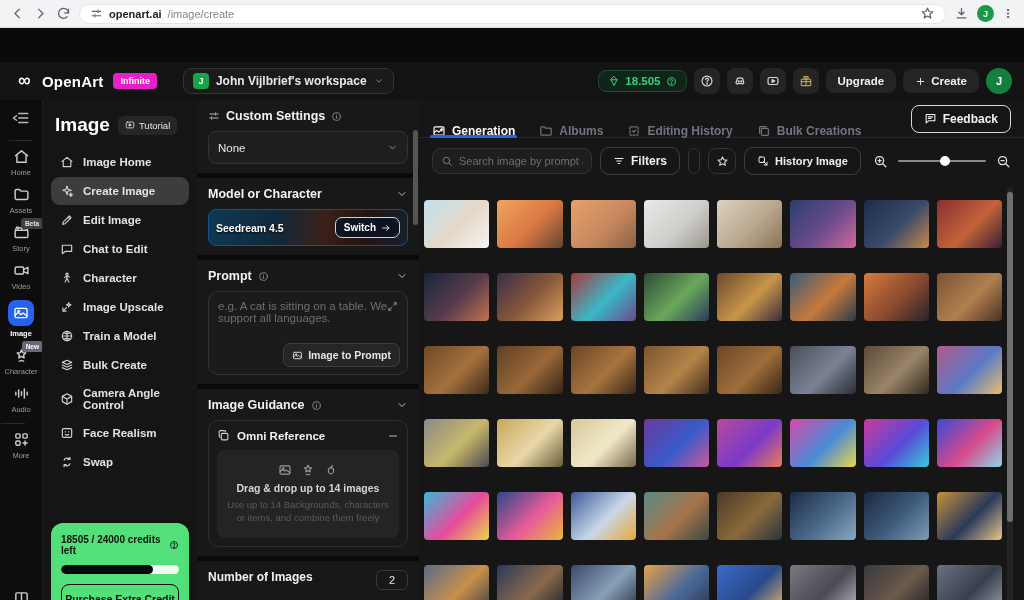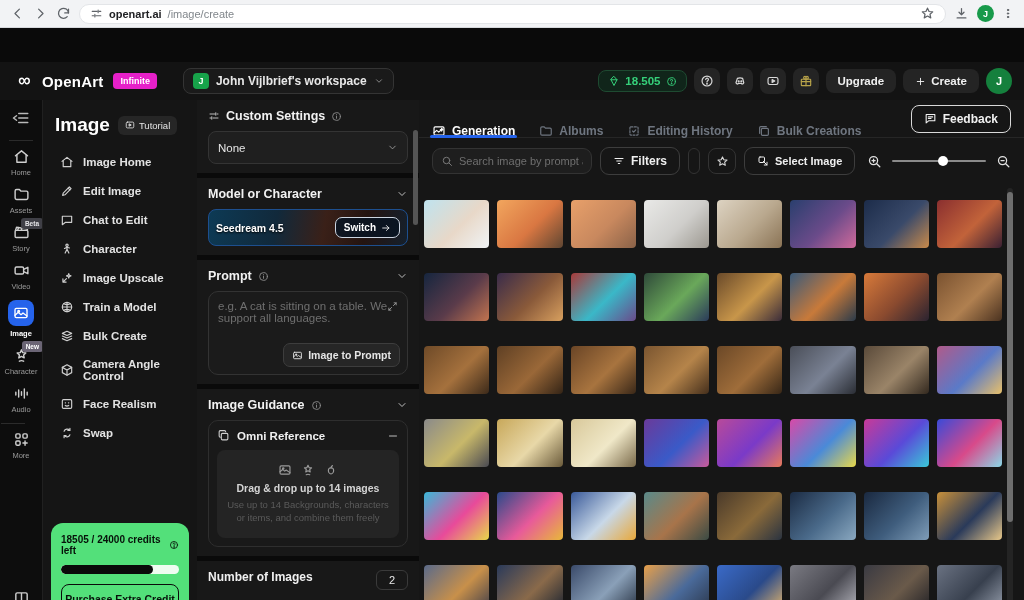--- a/index.html
+++ b/index.html
@@ -429,20 +429,29 @@
     <div id="menu-items">
         <div class="menu-item">
           <span class="ic">
             <svg viewBox="0 0 24 24" fill="none" stroke="currentColor" stroke-width="2" stroke-linecap="round" stroke-linejoin="round">
               <path d="M3.5 11L12 4l8.5 7"></path>
               <path d="M5.5 9.8V20h13V9.8"></path>
             </svg>
           </span>
           <span>Image Home</span>
         </div>
+        <div class="menu-item active">
+          <span class="ic">
+            <svg viewBox="0 0 24 24" fill="none" stroke="currentColor" stroke-width="2" stroke-linecap="round" stroke-linejoin="round">
+              <path d="M12 3.5l1.7 5.6 5.6 1.7-5.6 1.7-1.7 5.6-1.7-5.6-5.6-1.7 5.6-1.7z"></path>
+              <path d="M18.5 15.5l.7 2.3 2.3.7-2.3.7-.7 2.3-.7-2.3-2.3-.7 2.3-.7z"></path>
+            </svg>
+          </span>
+          <span>Create Image</span>
+        </div>
         <div class="menu-item">
           <span class="ic">
             <svg viewBox="0 0 24 24" fill="none" stroke="currentColor" stroke-width="2" stroke-linecap="round" stroke-linejoin="round">
               <path d="M4.5 19.5l1-4L16 5l3 3L8.5 18.5l-4 1z"></path>
               <path d="M14 7l3 3"></path>
             </svg>
           </span>
           <span>Edit Image</span>
         </div>
         <div class="menu-item">
@@ -769,21 +778,21 @@
             </svg>
           </span>
       </div>
       <div class="pill-btn" style="font-size:11px;">
         <span class="ic">
             <svg viewBox="0 0 24 24" fill="none" stroke="currentColor" stroke-width="2" stroke-linecap="round" stroke-linejoin="round">
               <rect x="4" y="4" width="11" height="11" rx="2"></rect>
               <path d="M12.5 12.5L20 20M20 14.5V20h-5.5"></path>
             </svg>
           </span>
-        <span>Select Image</span>
+        <span>History Image</span>
       </div>
       <div class="zoom-ctl">
         <span class="ic">
             <svg viewBox="0 0 24 24" fill="none" stroke="currentColor" stroke-width="2" stroke-linecap="round" stroke-linejoin="round">
               <circle cx="10.5" cy="10.5" r="6.5"></circle>
               <path d="M15.5 15.5l5 5M8 10.5h5M10.5 8v5"></path>
             </svg>
           </span>
         <div class="zoom-slider">
           <div class="zoom-track"></div>

